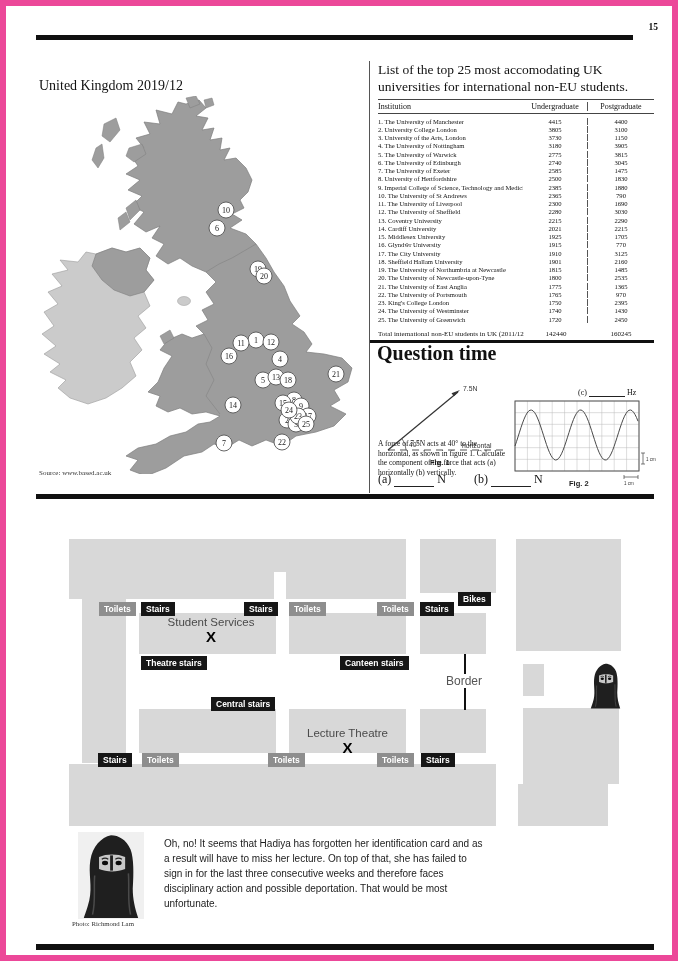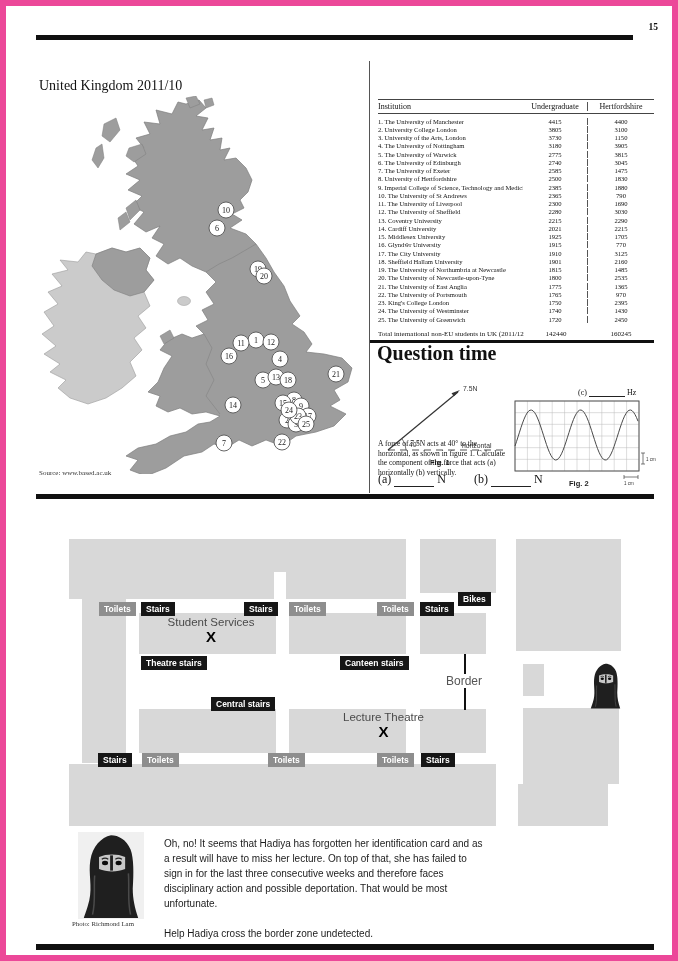--- a/index.html
+++ b/index.html
@@ -61,21 +61,21 @@
   .marker-num{font:8px "Liberation Serif",serif;fill:#1a1a1a;text-anchor:middle;}
 </style>
 </head>
 <body>
 
 <div id="page">
 
   <div class="abs rule" id="top-rule"></div>
   <div class="abs" id="page-num">15</div>
 
-  <div class="abs" id="weather-sub">United Kingdom 2011/10</div>
+  <div class="abs" id="weather-sub">United Kingdom 2019/12</div>
 
   <svg class="abs" id="uk-map" style="left:28px;top:90px" width="332" height="378" viewBox="0 0 332 378">
 
     <path fill="#cbcbcb" stroke="#9a9a9a" stroke-width="0.6" d="M62,158 L78,152 L92,156 L106,152 L116,162 L112,174 L120,184 L110,196 L116,210 L104,220 L112,232 L100,242 L108,254 L96,266 L102,280 L88,292 L72,302 L54,308 L36,302 L24,292 L32,284 L16,276 L26,268 L10,258 L22,250 L8,238 L20,230 L10,216 L24,208 L14,196 L28,190 L18,178 L34,174 L26,164 L44,166 L52,156 Z"></path>
 
     <path fill="#9d9d9d" stroke="#7d7d7d" stroke-width="0.6" d="M62,158 L78,152 L92,156 L106,152 L116,162 L112,174 L120,184 L110,196 L96,200 L80,194 L68,184 L58,170 Z"></path>
 
     <path fill="#9d9d9d" stroke="#7d7d7d" stroke-width="0.7" d="M152,8 L165,4 L172,12 L162,20 L174,22 L168,34 L180,32 L176,44 L188,42 L186,54 L196,52 L190,64 L202,62 L212,72 L218,84 L214,96 L206,104 L210,112 L198,118 L208,124 L196,132 L212,138 L222,148 L232,162 L240,176 L250,190 L256,205 L266,220 L258,228 L270,236 L278,248 L272,256 L290,258 L308,262 L318,272 L314,286 L300,294 L306,304 L296,310 L312,318 L300,330 L282,336 L262,340 L248,350 L232,344 L218,350 L205,344 L192,352 L180,348 L168,356 L150,360 L132,372 L112,380 L96,374 L104,364 L92,360 L104,352 L122,348 L136,340 L152,336 L164,328 L176,326 L186,320 L172,316 L158,318 L146,312 L134,316 L122,310 L126,300 L114,296 L124,286 L130,272 L138,260 L126,254 L134,244 L148,238 L158,242 L170,238 L162,230 L174,224 L168,214 L180,208 L172,196 L182,186 L172,176 L158,170 L146,162 L134,168 L122,160 L130,148 L118,142 L126,130 L112,136 L100,128 L110,116 L98,110 L108,100 L94,94 L106,84 L92,78 L104,70 L96,58 L110,52 L102,42 L116,38 L110,26 L126,28 L122,14 L138,18 L144,6 Z"></path>
 
     <g fill="#9d9d9d" stroke="#7d7d7d" stroke-width="0.5">
@@ -144,25 +144,26 @@
         <circle cx="255" cy="314" r="8" fill="#fff" stroke="#555" stroke-width="0.9"></circle>
         <text x="255" y="316.9" class="marker-num">24</text>
         <circle cx="272" cy="328" r="8" fill="#fff" stroke="#555" stroke-width="0.9"></circle>
         <text x="272" y="330.9" class="marker-num">25</text>
       </g>
   </svg>
   <div class="abs" id="map-source">Source: www.based.ac.uk</div>
 
   <div class="abs" id="col-rule"></div>
 
+  <div class="abs" id="uni-title">List of the top 25 most accomodating UK universities for international non-EU students.</div>
   <div class="abs" id="uni-table">
     <div class="tbl-head">
       <div class="cell-name">Institution</div>
       <div class="cell-ug">Undergraduate</div>
-      <div class="cell-pg">Hertfordshire</div>
+      <div class="cell-pg">Postgraduate</div>
     </div>
     <div id="uni-rows">
         <div class="uni-row">
           <div class="cell-name">1. The University of Manchester</div>
           <div class="cell-ug">4415</div>
           <div class="cell-pg">4400</div>
         </div>
         <div class="uni-row">
           <div class="cell-name">2. University College London</div>
           <div class="cell-ug">3805</div>
@@ -381,40 +382,39 @@
       <div class="fp-badge badge-dark" style="left: 145px; top: 166px;">Central stairs</div>
       <div class="fp-badge badge-dark" style="left: 32px; top: 222px;">Stairs</div>
       <div class="fp-badge badge-gray" style="left: 76px; top: 222px;">Toilets</div>
       <div class="fp-badge badge-gray" style="left: 202px; top: 222px;">Toilets</div>
       <div class="fp-badge badge-gray" style="left: 311px; top: 222px;">Toilets</div>
       <div class="fp-badge badge-dark" style="left: 355px; top: 222px;">Stairs</div>
       <div class="fp-room" style="left: 73px; top: 85px; width: 144px;">
         <div class="room-label">Student Services</div>
         <div class="room-mark">X</div>
       </div>
-      <div class="fp-room" style="left: 223px; top: 180px; width: 117px; padding-left: 36px;">
+      <div class="fp-room" style="left: 223px; top: 196px; width: 117px;">
         <div class="room-label">Lecture Theatre</div>
         <div class="room-mark">X</div>
       </div>
       <div class="" id="border-line" style="position: absolute; left: 398px; top: 123px; width: 1.5px; height: 56px; background: rgb(17, 17, 17);"></div>
       <div class="" style="position: absolute; left: 368px; top: 143px; width: 60px; text-align: center; font: 12px &quot;Liberation Sans&quot;, sans-serif; color: rgb(85, 85, 85); background: rgb(255, 255, 255);">Border</div>
       <svg width="37" height="47" viewBox="0 0 60 80" style="position: absolute; left: 521px; top: 131px;">
         <use href="#niqab-figure"></use>
       </svg>
     </div>
 
   <div class="abs" id="photo">
     <svg width="66" height="87" viewBox="0 0 60 80">
       <use href="#niqab-figure"></use>
     </svg>
   </div>
   <div class="abs" id="photo-caption">Photo: Richmond Lam</div>
   <div class="abs" id="story-block">
     <div id="story-text">Oh, no! It seems that Hadiya has forgotten her identification card and as a result will have to miss her lecture. On top of that, she has failed to sign in for the last three consecutive weeks and therefore faces disciplinary action and possible deportation. That would be most unfortunate.</div>
-    <div id="story-task">Help Hadiya cross the border zone undetected.</div>
   </div>
 
   <div class="abs rule" id="bottom-rule"></div>
 
   <svg width="0" height="0" style="position:absolute">
     <defs>
       <g id="niqab-figure">
         <path d="M30,3 C21,5 13,13 11,26 C9,38 13,50 10,63 C8,71 6,76 5,79 L55,79 C52,70 50,62 50,52 C51,38 51,24 48,16 C44,7 37,3 30,3 Z" fill="#1f1f1f"></path>
         <path d="M15,40 C14,52 16,64 13,76" stroke="#4a4a4a" stroke-width="1.4" fill="none"></path>
         <path d="M46,38 C47,52 45,64 48,76" stroke="#4a4a4a" stroke-width="1.4" fill="none"></path>

